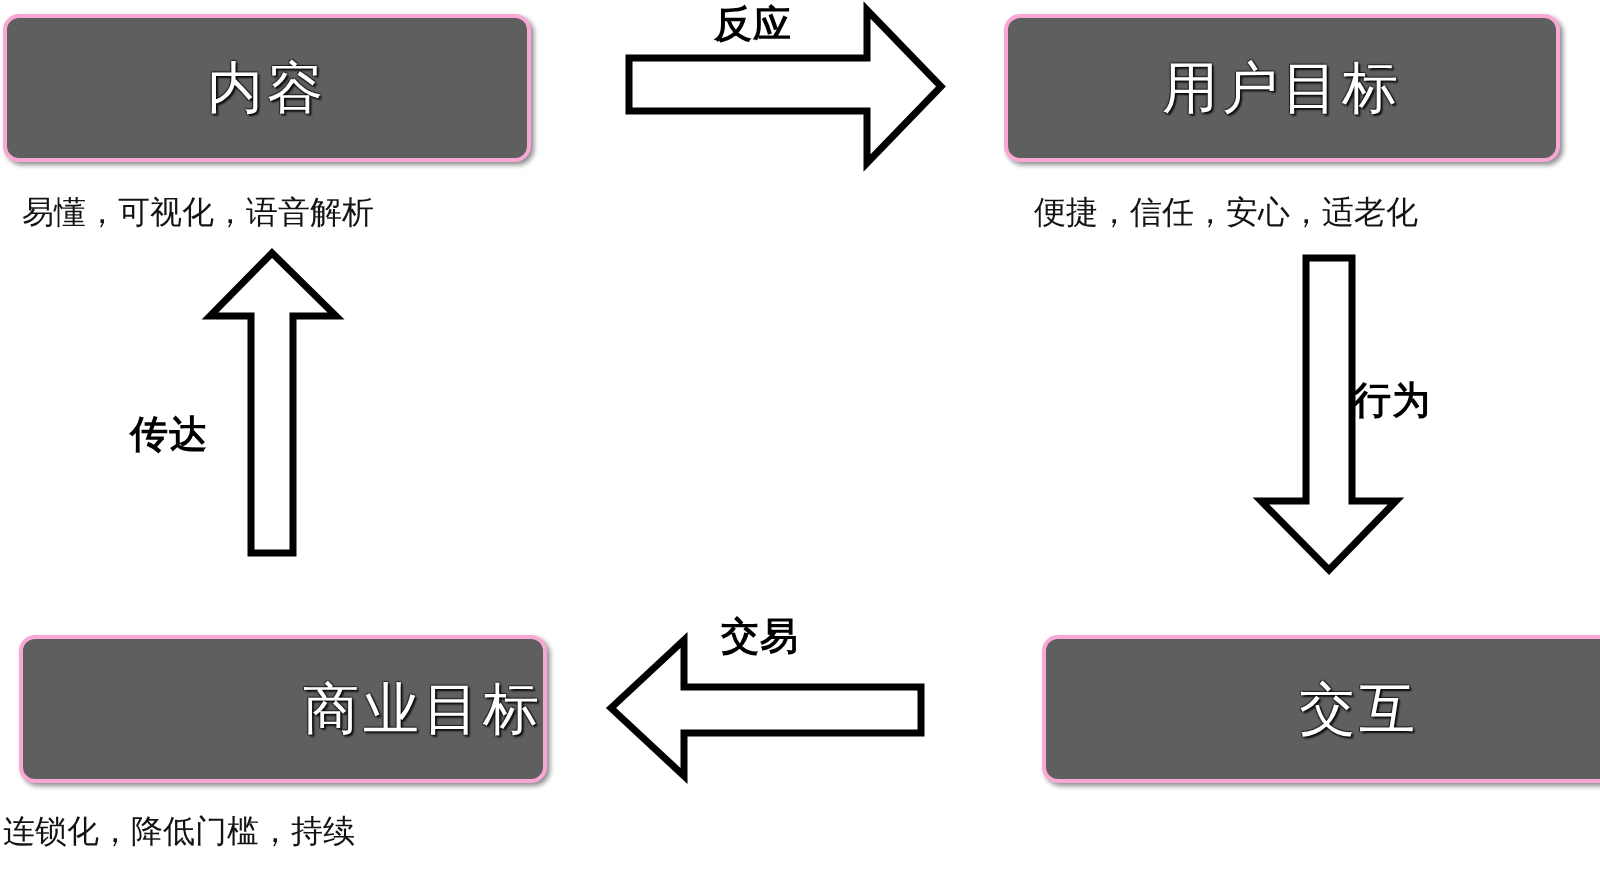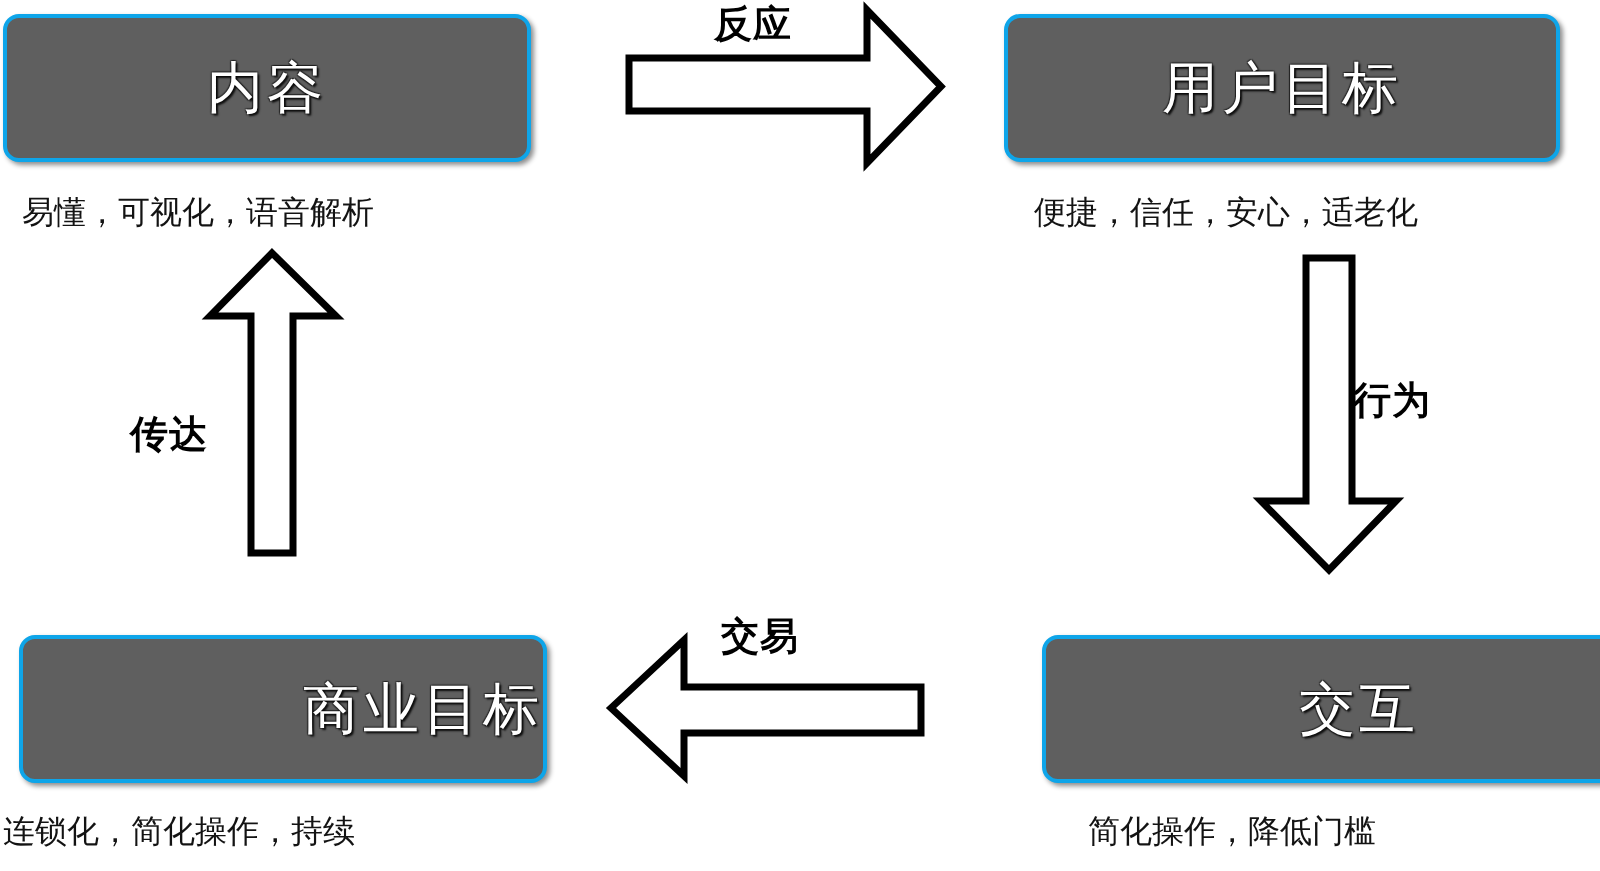--- a/index.html
+++ b/index.html
@@ -16,21 +16,21 @@
     height: 871px;
     background: #ffffff;
     overflow: hidden;
   }
 
   
   .node-box {
     position: absolute;
     box-sizing: border-box;
     background: #5f5f5f;
-    border: 4px solid #0ea5e9;
+    border: 4px solid #f9a8d4;
     border-radius: 16px;
     display: flex;
     align-items: center;
     justify-content: center;
     box-shadow: 3px 3px 5px rgba(0,0,0,0.45);
   }
   .node-label {
     color: #ffffff;
     font-size: 56px;
     line-height: 1;
@@ -107,26 +107,25 @@
   <div class="caption" id="caption-content">易懂，可视化，语音解析</div>
 
   <div class="node-box" id="box-user-goal">
     <span class="node-label">用户目标</span>
   </div>
   <div class="caption" id="caption-user-goal">便捷，信任，安心，适老化</div>
 
   <div class="node-box" id="box-business">
     <span class="node-label">商业目标</span>
   </div>
-  <div class="caption" id="caption-business">连锁化，简化操作，持续</div>
+  <div class="caption" id="caption-business">连锁化，降低门槛，持续</div>
 
   <div class="node-box" id="box-interaction">
     <span class="node-label">交互</span>
   </div>
-  <div class="caption" id="caption-interaction">简化操作，降低门槛</div>
 
   <svg class="arrow-svg" id="arrow-response" viewBox="0 0 320 165">
     <polygon class="arrow-shape" points="4,54 242,54 242,6 316,82.5 242,159 242,107 4,107"></polygon>
   </svg>
   <div class="arrow-label" id="label-response">反应</div>
 
   <svg class="arrow-svg" id="arrow-behavior" viewBox="0 0 145 322">
     <polygon class="arrow-shape" points="51,6 97,6 97,249 141,249 74,318 6,249 51,249"></polygon>
   </svg>
   <div class="arrow-label" id="label-behavior">行为</div>

